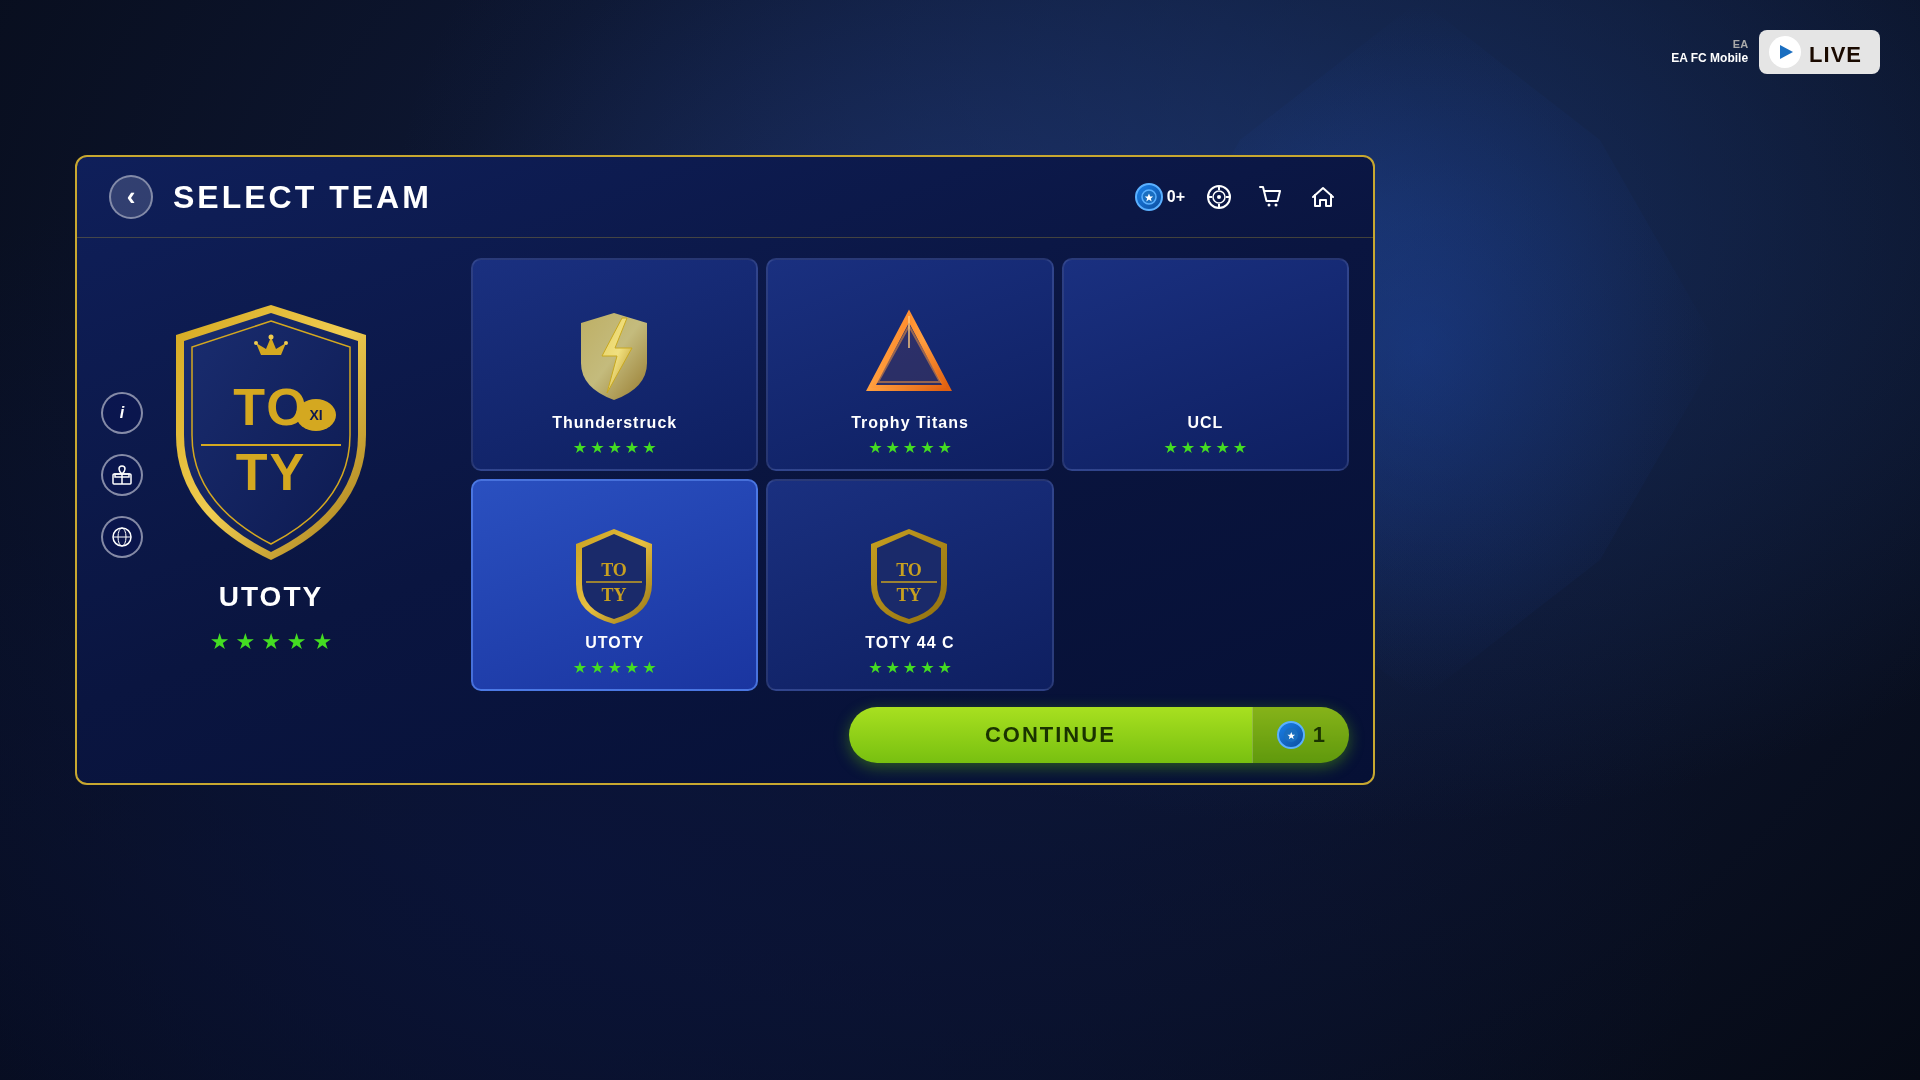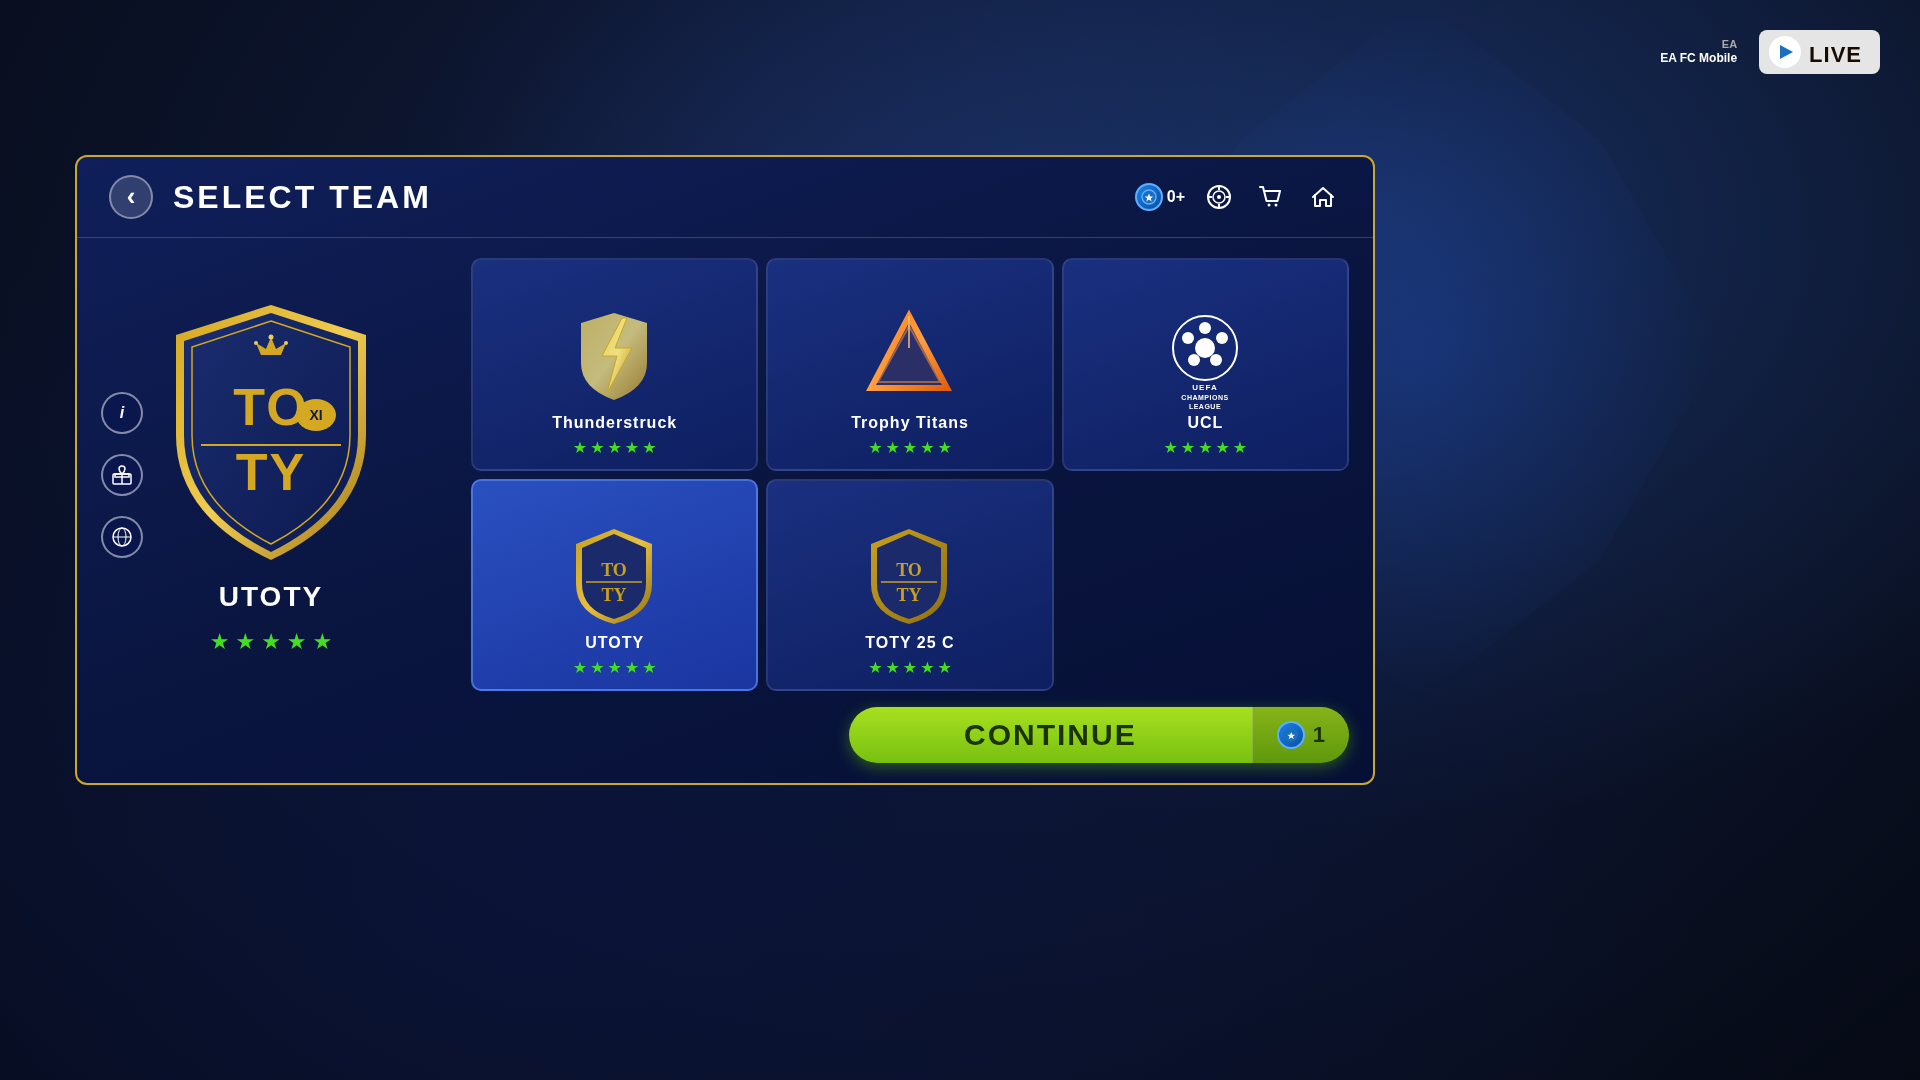--- a/index.html
+++ b/index.html
@@ -39,21 +39,21 @@
       clip-path: polygon(50% 0%, 80% 20%, 100% 50%, 80% 80%, 50% 100%, 20% 80%, 0% 50%, 20% 20%);
     }
 
     
     .live-badge {
       position: absolute;
       top: 30px;
       right: 40px;
       display: flex;
       align-items: center;
-      gap: 22px;
+      gap: 11px;
       z-index: 10;
     }
     .ea-fc-logo {
       color: white;
       font-size: 13px;
       font-weight: bold;
       text-align: right;
       line-height: 1.2;
     }
     .live-pill {
@@ -318,21 +318,21 @@
       align-items: center;
       justify-content: space-between;
       cursor: pointer;
       overflow: hidden;
       box-shadow: 0 4px 15px rgba(100,200,0,0.4);
     }
     .continue-label {
       flex: 1;
       text-align: center;
       color: #1a3300;
-      font-size: 30px;
+      font-size: 22px;
       font-weight: 900;
       letter-spacing: 2px;
       text-transform: uppercase;
     }
     .continue-cost {
       background: rgba(0,0,0,0.2);
       height: 100%;
       display: flex;
       align-items: center;
       gap: 8px;
@@ -546,37 +546,20 @@
             <div class="team-card-stars">
               <span class="star">★</span>
               <span class="star">★</span>
               <span class="star">★</span>
               <span class="star">★</span>
               <span class="star">★</span>
             </div>
           </div>
 
           <div class="team-card">
-            <div class="team-card-logo">
-              <svg width="95" height="95" viewBox="0 0 95 95">
-
-                <circle cx="47" cy="40" r="32" fill="none" stroke="white" stroke-width="2"></circle>
-
-                <circle cx="47" cy="40" r="10" fill="white"></circle>
-                <circle cx="47" cy="20" r="6" fill="white"></circle>
-                <circle cx="64" cy="30" r="6" fill="white"></circle>
-                <circle cx="58" cy="52" r="6" fill="white"></circle>
-                <circle cx="36" cy="52" r="6" fill="white"></circle>
-                <circle cx="30" cy="30" r="6" fill="white"></circle>
-
-                <text x="47" y="82" text-anchor="middle" font-family="Arial, sans-serif" font-size="8" font-weight="700" fill="white" letter-spacing="1">UEFA</text>
-                <text x="47" y="92" text-anchor="middle" font-family="Arial, sans-serif" font-size="7" font-weight="700" fill="white" letter-spacing="0.5">CHAMPIONS</text>
-                <text x="47" y="101" text-anchor="middle" font-family="Arial, sans-serif" font-size="7" font-weight="700" fill="white" letter-spacing="0.5">LEAGUE</text>
-              </svg>
-            </div>
             <div class="team-card-name">UCL</div>
             <div class="team-card-stars">
               <span class="star">★</span>
               <span class="star">★</span>
               <span class="star">★</span>
               <span class="star">★</span>
               <span class="star">★</span>
             </div>
           </div>
 
@@ -616,21 +599,21 @@
                     <stop offset="100%" style="stop-color:#907010"></stop>
                   </linearGradient>
                 </defs>
                 <path d="M42 3 L80 18 L80 58 Q80 88 42 98 Q4 88 4 58 L4 18 Z" fill="url(#card2ShieldGold)"></path>
                 <path d="M42 8 L74 22 L74 58 Q74 84 42 93 Q10 84 10 58 L10 22 Z" fill="#1a2a6a"></path>
                 <text x="42" y="50" text-anchor="middle" font-family="Arial Black" font-size="18" font-weight="900" fill="#c8a020">TO</text>
                 <text x="42" y="75" text-anchor="middle" font-family="Arial Black" font-size="18" font-weight="900" fill="#c8a020">TY</text>
                 <line x1="14" y1="56" x2="70" y2="56" stroke="#c8a020" stroke-width="1.5"></line>
               </svg>
             </div>
-            <div class="team-card-name">TOTY 25 C</div>
+            <div class="team-card-name">TOTY 44 C</div>
             <div class="team-card-stars">
               <span class="star">★</span>
               <span class="star">★</span>
               <span class="star">★</span>
               <span class="star">★</span>
               <span class="star">★</span>
             </div>
           </div>
 
         </div>

